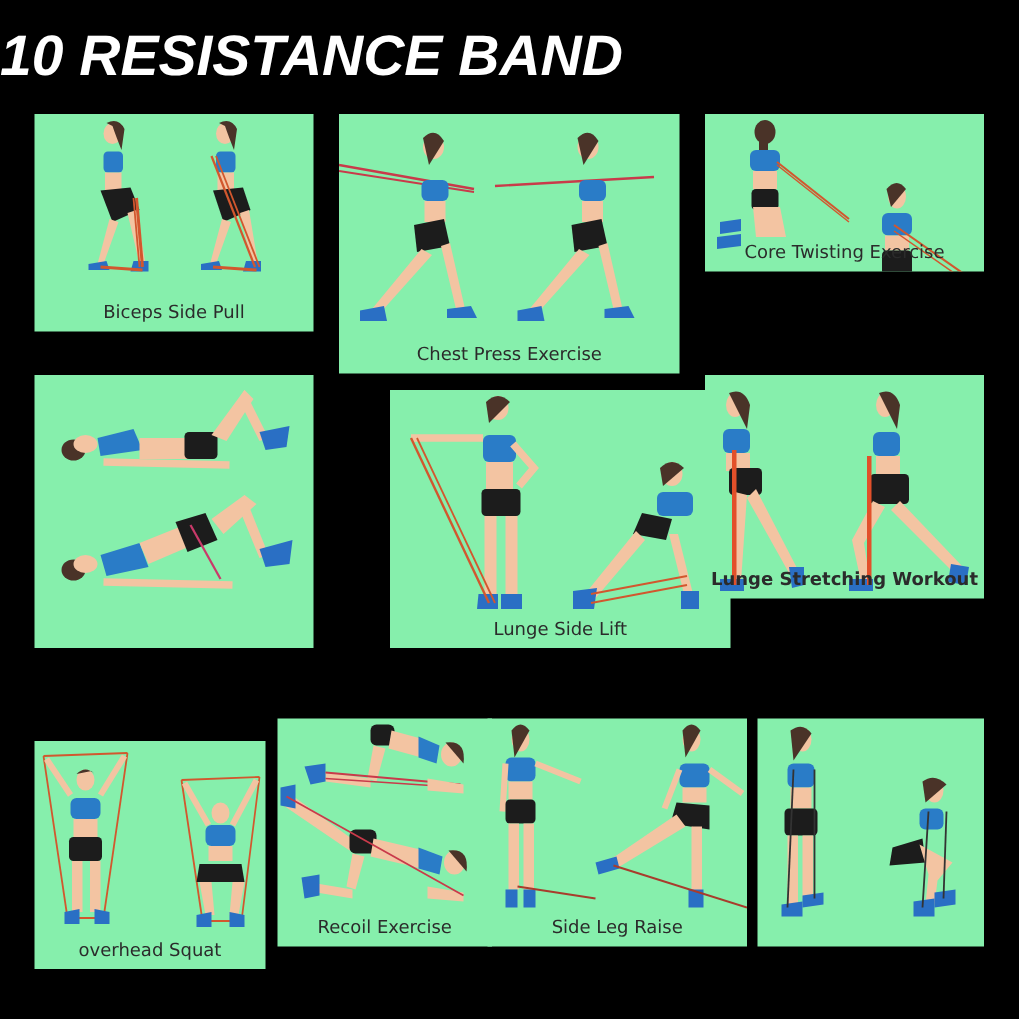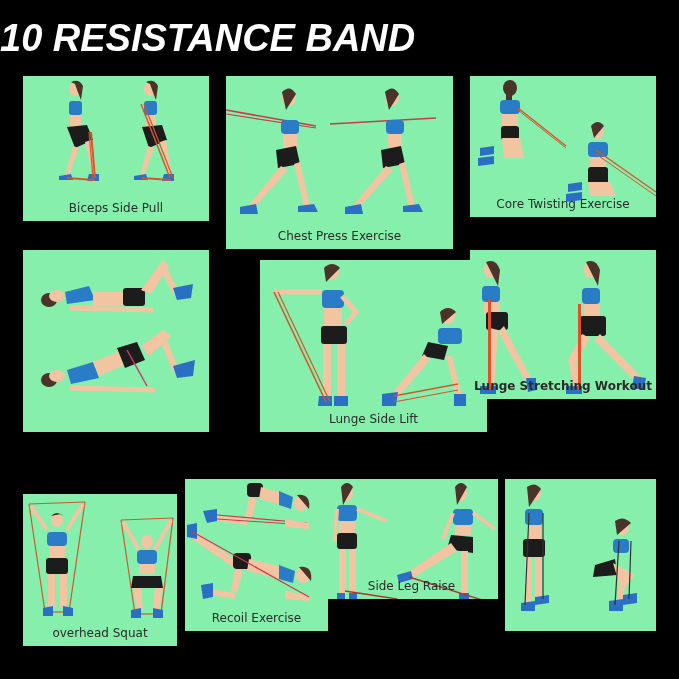--- a/index.html
+++ b/index.html
@@ -80,21 +80,21 @@
     <rect x="162" y="58" width="14" height="14" fill="#f3c4a2"></rect>
     <path d="M155 74 L175 70 L179 88 L157 92 Z" fill="#1c1c1c"></path>
     <path d="M160 90 L127 130 L133 132 L167 94 Z" fill="#f3c4a2"></path>
     <path d="M173 88 L183 130 L189 130 L179 86 Z" fill="#f3c4a2"></path>
     <path d="M119 131 L135 128 L137 138 L119 138 Z" fill="#2a6fc4"></path>
     <path d="M177 130 L193 128 L197 136 L177 136 Z" fill="#2a6fc4"></path>
   </svg>
   <div class="label">Chest Press Exercise</div>
 </div>
 
-<div class="panel" style="left:470px;top:76px;width:186px;height:141px;">
+<div class="panel" style="left:470px;top:76px;width:186px;height:105px;">
   <svg width="186" height="145" viewBox="0 0 186 145">
     <ellipse cx="40" cy="12" rx="7" ry="8" fill="#4a3328"></ellipse>
     <rect x="36" y="18" width="6" height="12" fill="#4a3328"></rect>
     <rect x="30" y="24" width="20" height="14" rx="4" fill="#2a7cc7"></rect>
     <rect x="32" y="38" width="16" height="12" fill="#f3c4a2"></rect>
     <rect x="31" y="50" width="18" height="14" rx="3" fill="#1c1c1c"></rect>
     <path d="M32 62 L34 82 L54 82 L50 62 Z" fill="#f3c4a2"></path>
     <path d="M10 72 L24 70 L24 78 L10 80 Z" fill="#2a6fc4"></path>
     <path d="M8 82 L24 80 L24 88 L8 90 Z" fill="#2a6fc4"></path>
     <line x1="48" y1="32" x2="96" y2="70" stroke="#d2572e" stroke-width="1.4"></line>
@@ -251,21 +251,21 @@
     <path d="M114 88 Q128 86 126 102 Z" fill="#4a3328"></path>
     <path d="M50 90 L46 112 L52 114 L58 92 Z" fill="#f3c4a2"></path>
     <path d="M26 110 L50 114 L50 120 L26 116 Z" fill="#f3c4a2"></path>
     <path d="M16 106 L28 104 L28 118 L18 120 Z" fill="#2a6fc4"></path>
     <path d="M100 112 L124 116 L124 122 L100 120 Z" fill="#f3c4a2"></path>
     <line x1="6" y1="52" x2="124" y2="118" stroke="#c93a4a" stroke-width="1.2"></line>
   </svg>
   <div class="label">Recoil Exercise</div>
 </div>
 
-<div class="panel" style="left:325px;top:479px;width:173px;height:120px;">
+<div class="panel" style="left:325px;top:479px;width:173px;height:152px;">
   <svg width="173" height="152" viewBox="0 0 173 152">
     <ellipse cx="22" cy="14" rx="6" ry="8" fill="#f3c4a2"></ellipse>
     <path d="M16 8 Q22 0 28 8 L18 26 Z" fill="#4a3328"></path>
     <rect x="12" y="26" width="20" height="16" rx="4" fill="#2a7cc7"></rect>
     <path d="M32 30 L62 42" stroke="#f3c4a2" stroke-width="4"></path>
     <path d="M12 30 L10 62" stroke="#f3c4a2" stroke-width="4"></path>
     <rect x="14" y="42" width="16" height="12" fill="#f3c4a2"></rect>
     <rect x="12" y="54" width="20" height="16" rx="3" fill="#1c1c1c"></rect>
     <rect x="14" y="70" width="7" height="44" fill="#f3c4a2"></rect>
     <rect x="24" y="70" width="7" height="44" fill="#f3c4a2"></rect>

